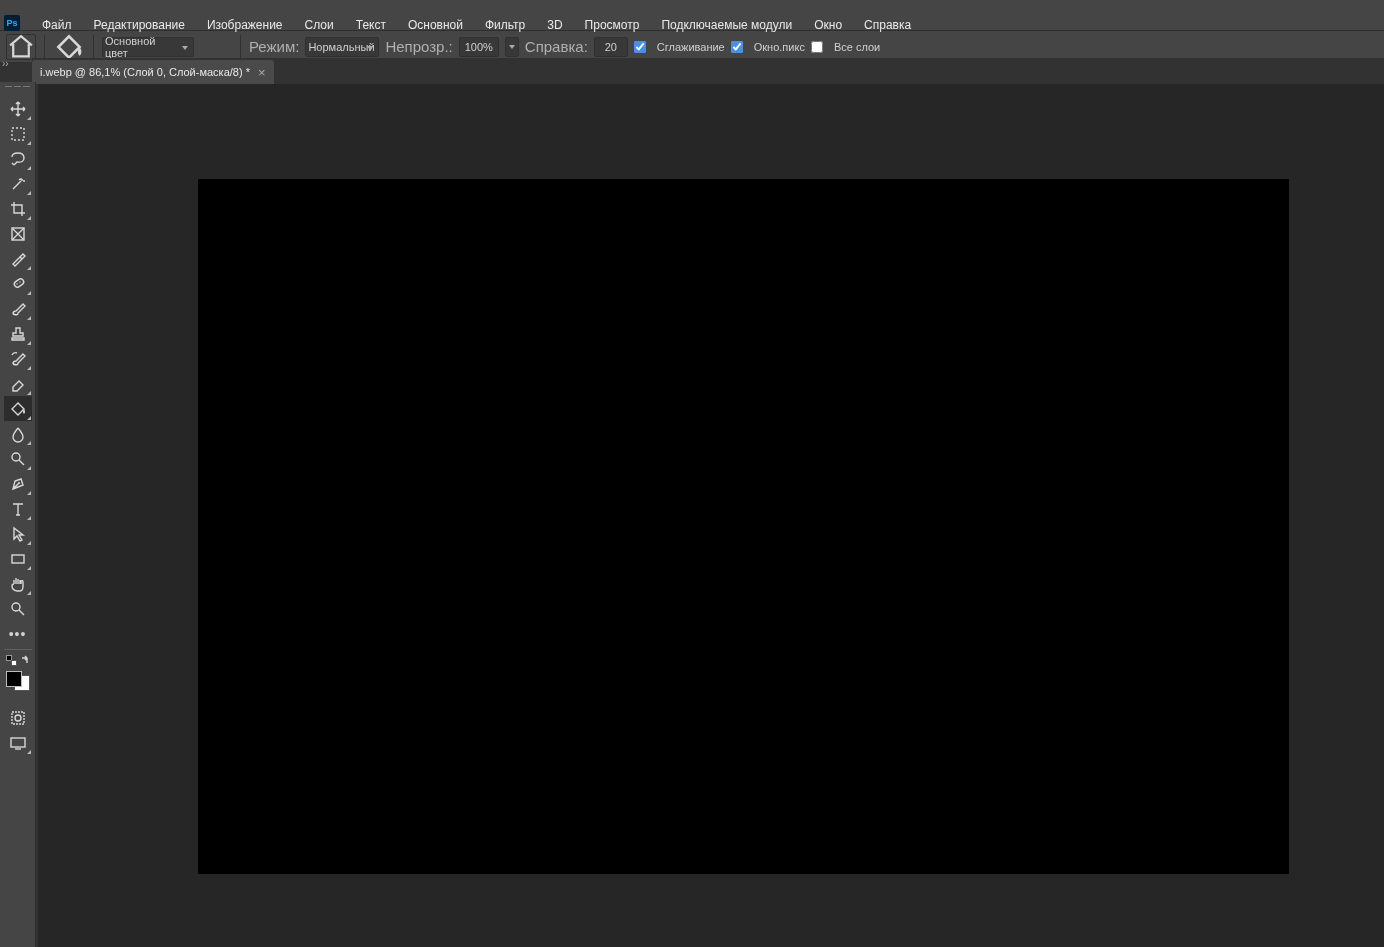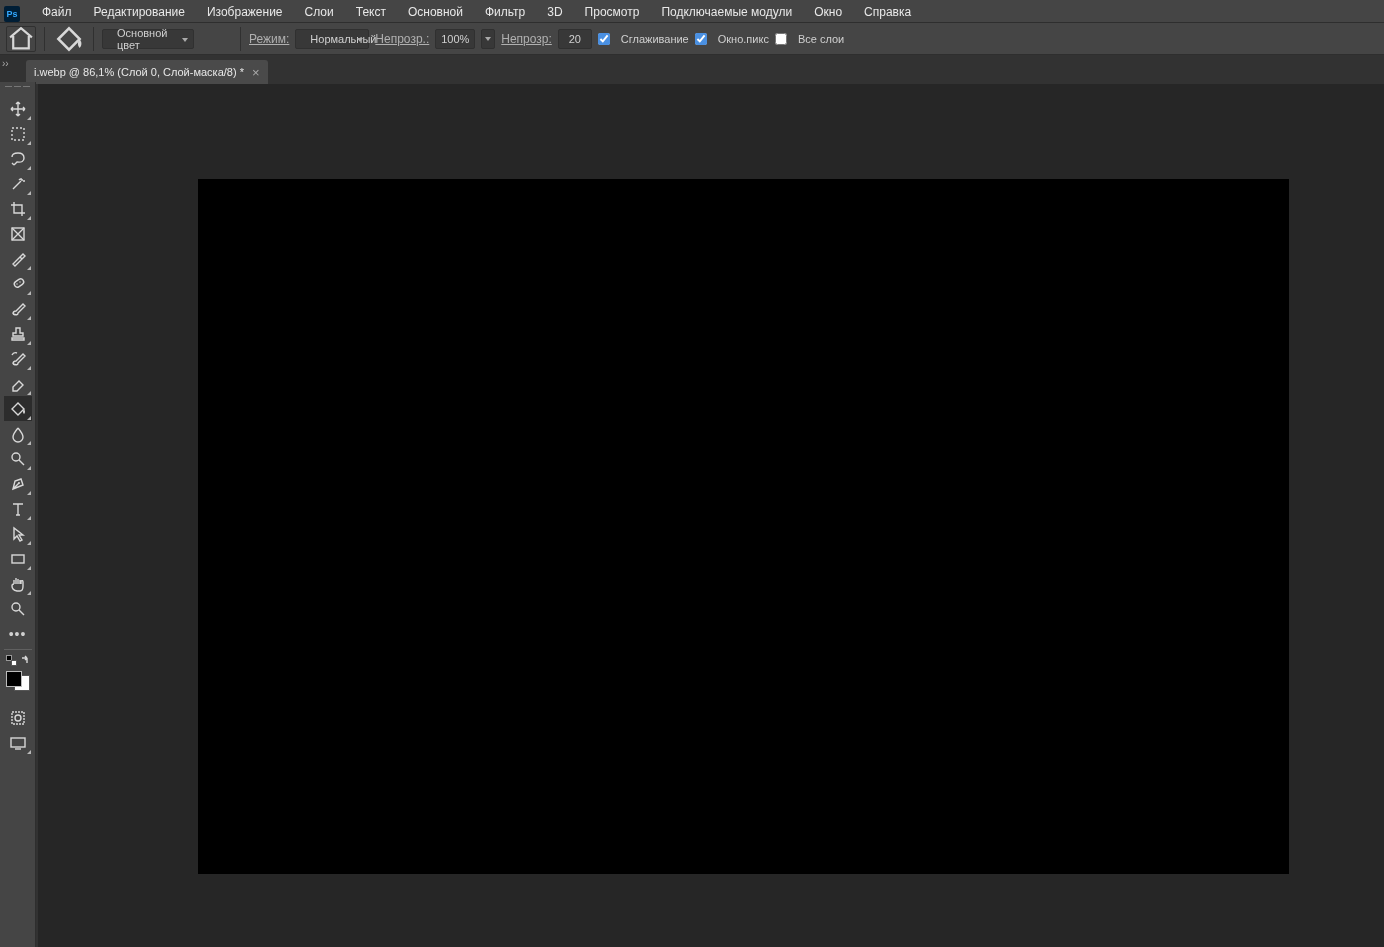--- a/index.html
+++ b/index.html
@@ -1,43 +1,43 @@
 <!DOCTYPE html>
 <html><head>
 <meta charset="utf-8">
 <style>
 * { margin: 0; padding: 0; box-sizing: border-box; font-family: "Segoe UI", Tahoma, sans-serif; }
 body { width: 1384px; height: 947px; background: #323232; color: #d8d8d8; font-size: 12px; overflow: hidden; user-select: none; }
 
 
-.menu-bar { height: 22px; background: #454545; display: flex; align-items: flex-end; padding: 0 4px; gap: 0; }
+.menu-bar { height: 22px; background: #454545; display: flex; align-items: flex-start; padding: 15px 4px; gap: 0; }
 .ps-logo { width: 16px; height: 16px; background: #001e36; color: #31a8ff; font-weight: bold; font-size: 9px; display: flex; align-items: center; justify-content: center; margin-right: 8px; border-radius: 2px; }
 .menu-item { padding: 3px 8px; cursor: default; font-size: 12px; color: #e8e8e8; margin-left: 6px; }
 
 
 .options-bar { height: 33px; background: #454545; border-top: 1px solid #2e2e2e; border-bottom: 1px solid #2e2e2e; display: flex; align-items: center; padding: 0 6px; gap: 6px; }
 .home-btn { width: 30px; height: 26px; display: flex; align-items: center; justify-content: center; border: 1px solid #303030; border-radius: 2px; background: #454545; }
 .tool-icon-box { width: 32px; height: 26px; display: flex; align-items: center; justify-content: center; }
 .opt-sep { width: 1px; height: 24px; background: #303030; margin: 0 2px; }
-.opt-label { color: #b0b0b0; font-size: 12px; text-decoration: underline; }
-.opt-select { height: 20px; background: #383838; border: 1px solid #303030; color: #d0d0d0; font-size: 11px; padding: 0 18px 0 14px; position: relative; display: flex; align-items: center; border-radius: 2px; }
+.opt-label { color: #b0b0b0; font-size: 15px; }
+.opt-select { height: 20px; background: #383838; border: 1px solid #303030; color: #d0d0d0; font-size: 11px; padding: 0 18px 0 2px; position: relative; display: flex; align-items: center; border-radius: 2px; }
 .opt-select::after { content: ""; position: absolute; right: 5px; top: 8px; border-left: 3px solid transparent; border-right: 3px solid transparent; border-top: 4px solid #aaa; }
 .opt-input { width: 34px; height: 20px; background: #383838; border: 1px solid #303030; color: #d0d0d0; font-size: 11px; text-align: left; border-radius: 2px; }
 .opt-input.wide { width: 40px; }
 .opt-drop { width: 14px; height: 20px; background: #383838; border: 1px solid #303030; display: flex; align-items: center; justify-content: center; border-radius: 2px; }
 .opt-drop::after { content: ""; border-left: 3px solid transparent; border-right: 3px solid transparent; border-top: 4px solid #aaa; }
 .opt-check { display: flex; align-items: center; gap: 11px; }
 .opt-check input { width: 12px; height: 12px; accent-color: #4a90e2; }
 .opt-check label { font-size: 11px; color: #d0d0d0; }
 
 
 .expand-toggle { position: absolute; left: 2px; top: 58px; width: 12px; height: 10px; color: #aaa; font-size: 10px; }
 
 
-.tab-bar { position: absolute; left: 26px; top: 58px; right: 0; height: 26px; background: #323232; display: flex; align-items: flex-end; }
+.tab-bar { position: absolute; left: 32px; top: 58px; right: 0; height: 26px; background: #323232; display: flex; align-items: flex-end; }
 .doc-tab { height: 24px; background: #4a4a4a; display: flex; align-items: center; padding: 0 8px; gap: 8px; font-size: 11px; color: #e8e8e8; border-top-left-radius: 3px; border-top-right-radius: 3px; }
 .doc-tab .close { color: #aaa; font-size: 13px; }
 
 
 .toolbox { position: absolute; left: 0; top: 82px; bottom: 0; width: 36px; background: #454545; border-right: 1px solid #2e2e2e; display: flex; flex-direction: column; align-items: center; padding-top: 4px; }
 .toolbox .grip { width: 30px; height: 6px; margin-bottom: 4px; display: flex; justify-content: center; gap: 2px; }
 .toolbox .grip span { width: 7px; height: 1px; background: #777; }
 .tool { width: 28px; height: 25px; display: flex; align-items: center; justify-content: center; margin: 0; position: relative; }
 .tool.active { background: #2c2c2c; }
 .tool .corner { position: absolute; right: 1px; bottom: 1px; width: 0; height: 0; border-left: 4px solid transparent; border-bottom: 4px solid #b8b8b8; }
@@ -98,21 +98,21 @@
   <div class="opt-sep" style="margin-left:40px"></div>
   <span class="opt-label">Режим:</span>
   <div class="opt-select" style="width:74px">
     <span>Нормальный</span>
   </div>
   <span class="opt-label">Непрозр.:</span>
   <div class="opt-input wide" style="display:flex;align-items:center;justify-content:center">
     <span>100%</span>
   </div>
   <div class="opt-drop"></div>
-  <span class="opt-label">Непрозр:</span>
+  <span class="opt-label">Справка:</span>
   <div class="opt-input" style="display:flex;align-items:center;justify-content:center">
     <span>20</span>
   </div>
   <div class="opt-check">
     <input type="checkbox" checked="" style="">
     <label>Сглаживание</label>
   </div>
   <div class="opt-check">
     <input type="checkbox" checked="" style="">
     <label>Окно.пикс</label>

